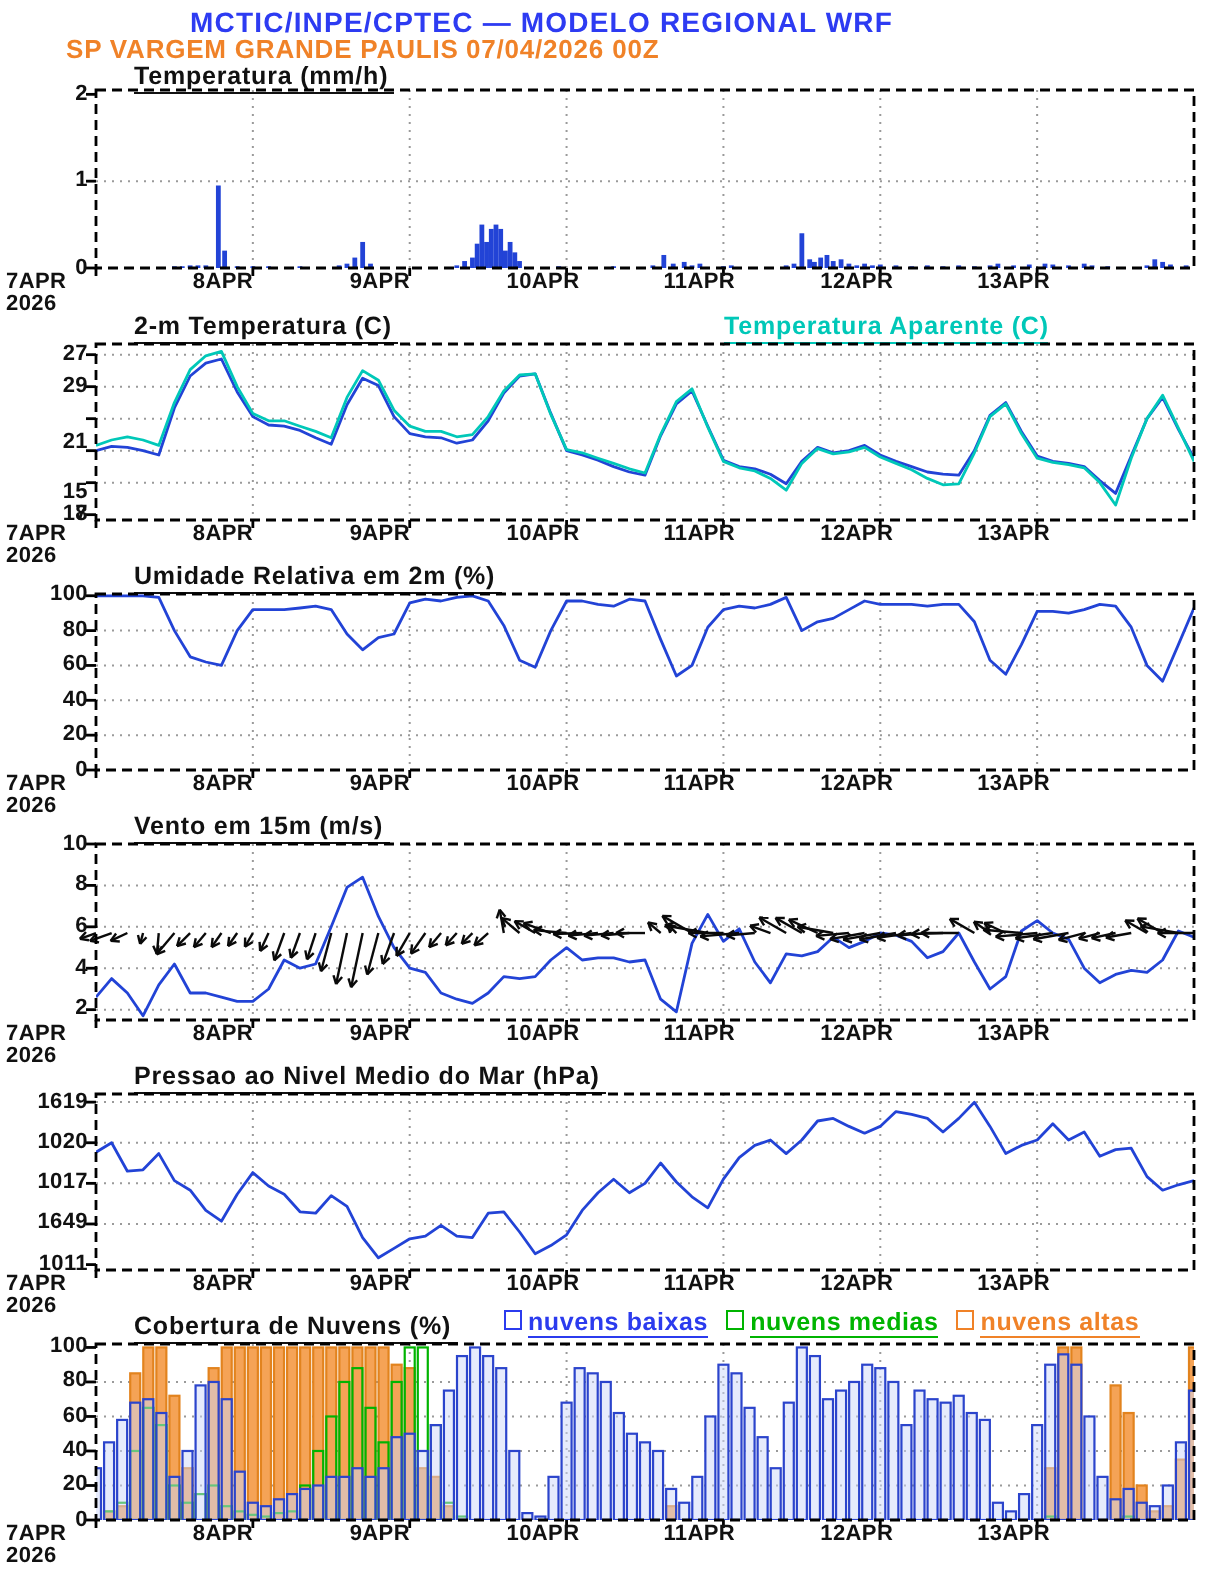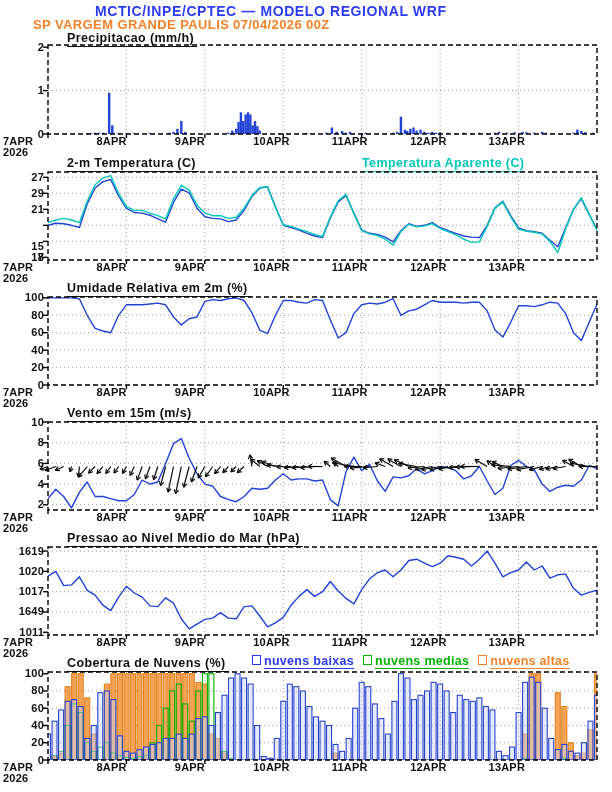--- a/index.html
+++ b/index.html
@@ -25,21 +25,21 @@
 </style>
 </head>
 <body>
 
 <div class="page">
   <div class="abs hdr2a">SP VARGEM GRANDE PAULIS</div>
   <div class="abs hdr1">MCTIC/INPE/CPTEC — MODELO REGIONAL WRF</div>
   <div class="abs hdr2b">07/04/2026 00Z</div>
 
   <section id="panel-0">
-    <h2 class="ptitle" id="t-p0">Precipitacao (mm/h)</h2>
+    <h2 class="ptitle" id="t-p0">Temperatura (mm/h)</h2>
     <div class="plot"></div>
   <svg width="559" height="99" style="left: 43px; top: 40px;">
         <defs>
           <clipPath id="clip0">
             <rect x="5" y="5" width="549" height="89"></rect>
           </clipPath>
         </defs>
         <line x1="83.42857142857143" y1="5" x2="83.42857142857143" y2="94" stroke="#9a9a9a" stroke-width="1" stroke-dasharray="1 3"></line>
         <line x1="161.85714285714286" y1="5" x2="161.85714285714286" y2="94" stroke="#9a9a9a" stroke-width="1" stroke-dasharray="1 3"></line>
         <line x1="240.28571428571428" y1="5" x2="240.28571428571428" y2="94" stroke="#9a9a9a" stroke-width="1" stroke-dasharray="1 3"></line>
@@ -184,21 +184,21 @@
         <line x1="83.42857142857143" y1="93" x2="83.42857142857143" y2="97" stroke="#000" stroke-width="1.4"></line>
         <line x1="161.85714285714286" y1="93" x2="161.85714285714286" y2="97" stroke="#000" stroke-width="1.4"></line>
         <line x1="240.28571428571428" y1="93" x2="240.28571428571428" y2="97" stroke="#000" stroke-width="1.4"></line>
         <line x1="318.7142857142857" y1="93" x2="318.7142857142857" y2="97" stroke="#000" stroke-width="1.4"></line>
         <line x1="397.14285714285717" y1="93" x2="397.14285714285717" y2="97" stroke="#000" stroke-width="1.4"></line>
         <line x1="475.57142857142856" y1="93" x2="475.57142857142856" y2="97" stroke="#000" stroke-width="1.4"></line>
       </svg>
       <div class="ylab" style="top: 251.833px;">7</div>
       <div class="ylab" style="top: 241px;">15</div>
       <div class="ylab" style="top: 219.833px; margin-top: 32px;">18</div>
-      <div class="ylab" style="top: 204px;">21</div>
+      <div class="ylab" style="top: 216px;">21</div>
       <div class="ylab" style="top: 187.833px;">29</div>
       <div class="ylab" style="top: 171.833px;">27</div>
       <div class="xlab" style="left: 3px; top: 262px;">7APR</div>
       <div class="xlab" style="left: 3px; top: 273px;">2026</div>
       <div class="xlab" style="left: 96.4286px; top: 262px;">8APR</div>
       <div class="xlab" style="left: 174.857px; top: 262px;">9APR</div>
       <div class="xlab" style="left: 253.286px; top: 262px;">10APR</div>
       <div class="xlab" style="left: 331.714px; top: 262px;">11APR</div>
       <div class="xlab" style="left: 410.143px; top: 262px;">12APR</div>
       <div class="xlab" style="left: 488.571px; top: 262px;">13APR</div>

